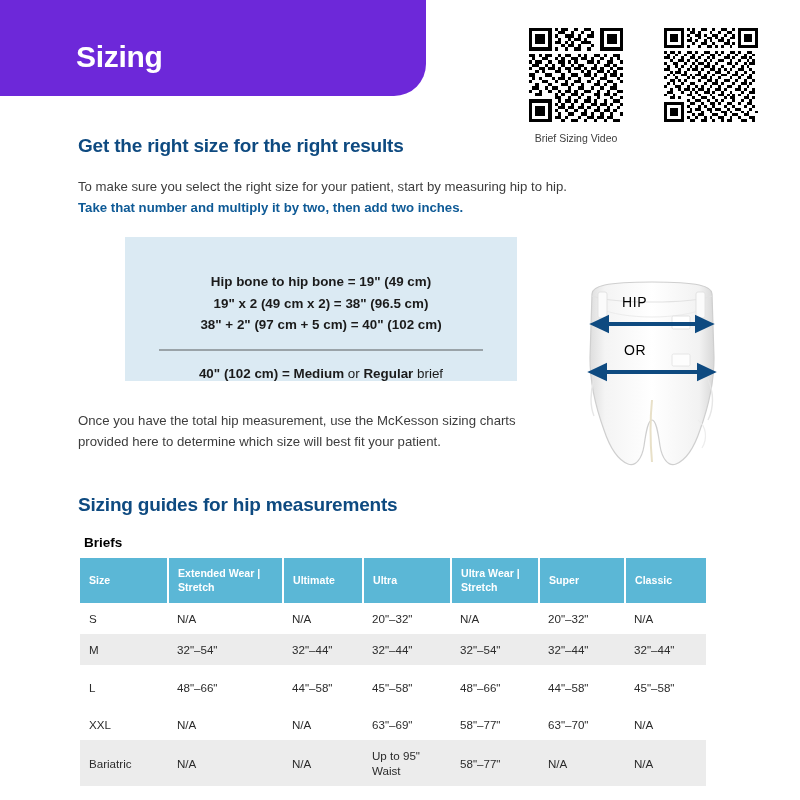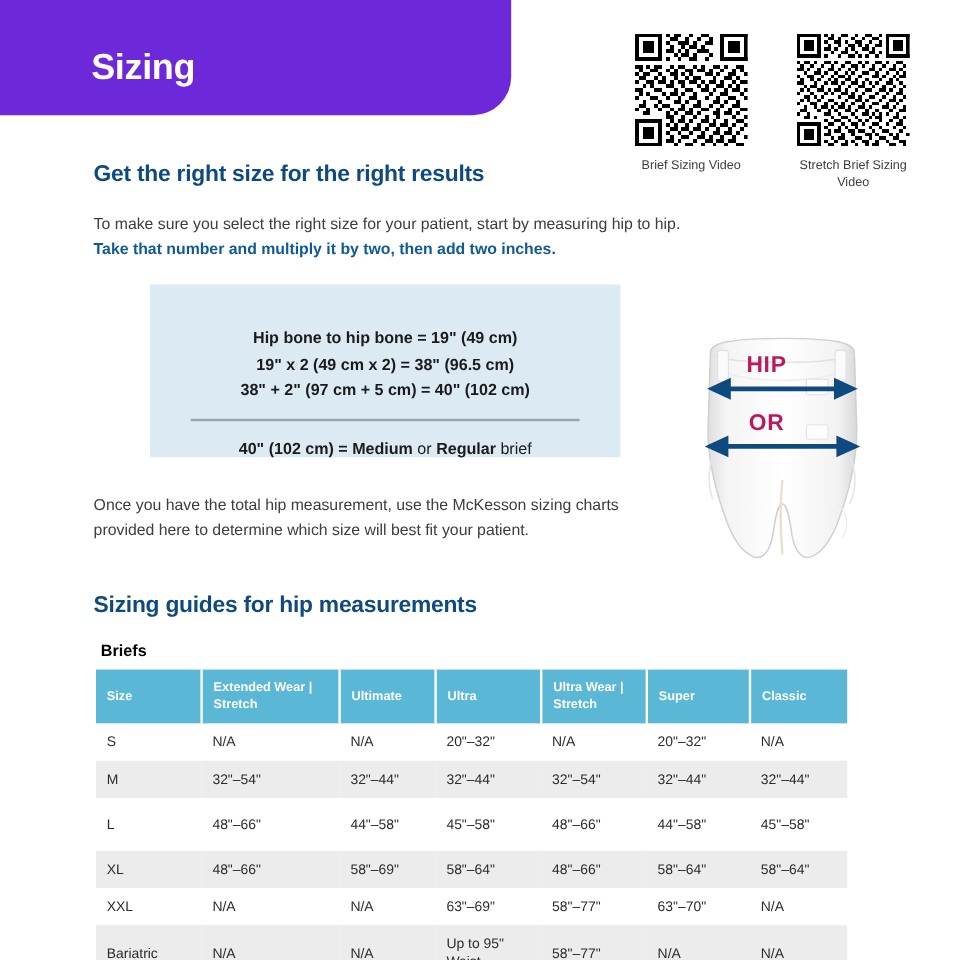--- a/index.html
+++ b/index.html
@@ -88,21 +88,21 @@
   }
 
   
   .product {
     position: absolute; left: 568px; top: 280px;
     width: 168px; height: 190px;
   }
   .product svg { display: block; width: 168px; height: 190px; }
   .prod-label {
     position: absolute;
-    font-size: 19px; font-weight: bold; color: #be185d;
+    font-size: 14px; font-weight: normal; color: #000000;
     letter-spacing: 0.6px;
   }
   #label-hip { left: 54px; top: 14px; }
   #label-or  { left: 56px; top: 62px; }
 
   
   .briefs-label {
     position: absolute; left: 84px; top: 535px;
     font-size: 13.5px; font-weight: bold; color: #000000;
   }
@@ -674,21 +674,20 @@
           <rect x="30" y="31" width="2" height="1"></rect>
         <rect x="9" y="32" width="2" height="1"></rect>
           <rect x="13" y="32" width="2" height="1"></rect>
         <rect x="17" y="32" width="1" height="1"></rect>
           <rect x="20" y="32" width="1" height="1"></rect>
         <rect x="22" y="32" width="2" height="1"></rect>
           <rect x="27" y="32" width="2" height="1"></rect>
         <rect x="31" y="32" width="1" height="1"></rect>
       </g>
     </svg>
-    <div class="qr-caption">Stretch Brief Sizing Video</div>
   </div>
 
   <div class="h2-blue" id="heading-right-size">Get the right size for the right results</div>
 
   <p class="intro"><span>To make sure you select the right size for your patient, start by measuring hip to hip. </span><b>Take that number and multiply it by two, then add two inches.</b></p>
 
   <div class="calc-box">
     <div class="calc-lines">
       <div>Hip bone to hip bone = 19" (49 cm)</div>
       <div>19" x 2 (49 cm x 2) = 38" (96.5 cm)</div>
@@ -793,29 +792,20 @@
       </tr>
       <tr class="plain tall">
         <td>L</td>
         <td>48"–66"</td>
         <td>44"–58"</td>
         <td>45"–58"</td>
         <td>48"–66"</td>
         <td>44"–58"</td>
         <td>45"–58"</td>
       </tr>
-      <tr class="shade">
-        <td>XL</td>
-        <td>48"–66"</td>
-        <td>58"–69"</td>
-        <td>58"–64"</td>
-        <td>48"–66"</td>
-        <td>58"–64"</td>
-        <td>58"–64"</td>
-      </tr>
       <tr class="plain">
         <td>XXL</td>
         <td>N/A</td>
         <td>N/A</td>
         <td>63"–69"</td>
         <td>58"–77"</td>
         <td>63"–70"</td>
         <td>N/A</td>
       </tr>
       <tr class="shade tall">

